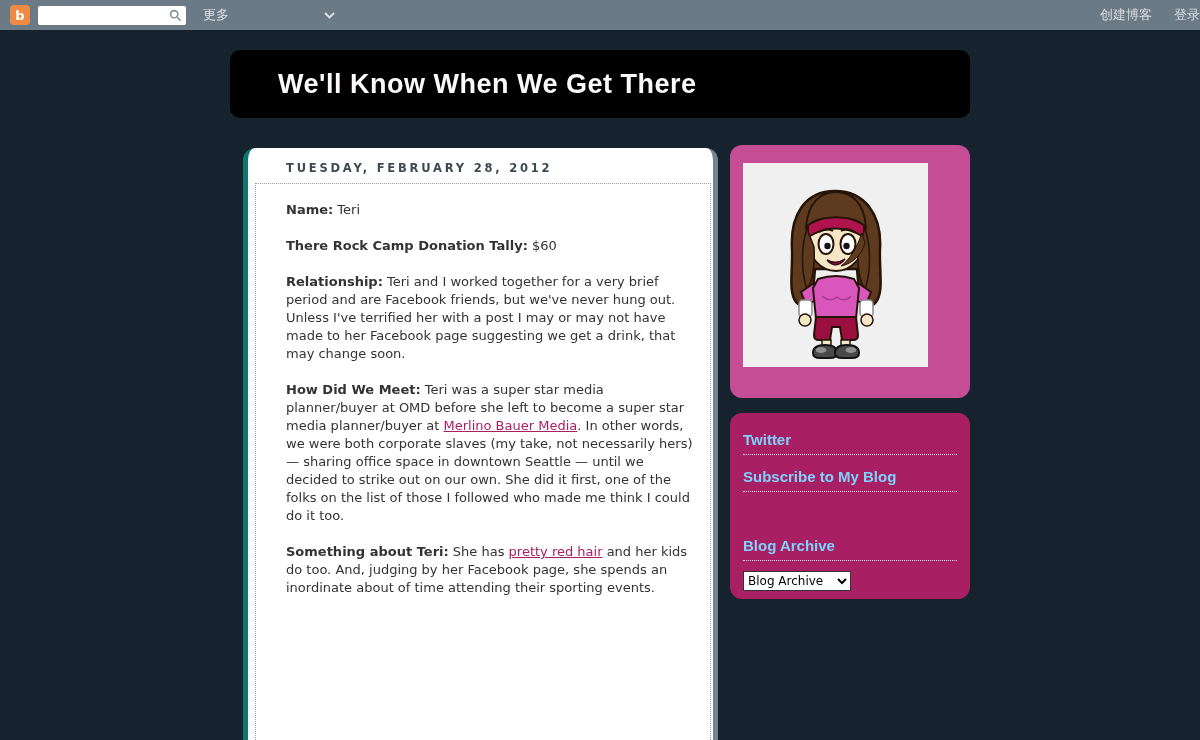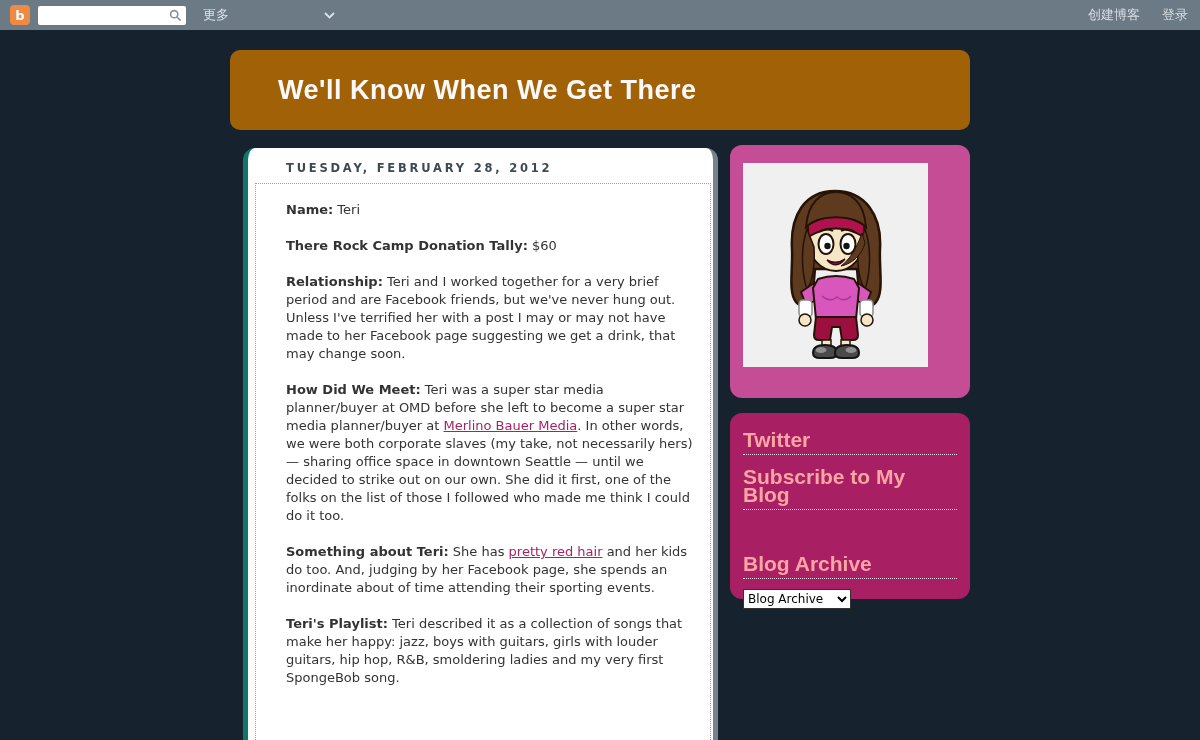--- a/index.html
+++ b/index.html
@@ -28,29 +28,29 @@
   .search-box input {
     border: none; outline: none; background: transparent;
     width: 100%; height: 100%; padding: 0 22px 0 6px; font-size: 12px; color: #333;
   }
   .search-glyph { position: absolute; right: 4px; top: 3px; }
   .more-wrap {
     margin-left: 17px; width: 132px; display: flex; align-items: center;
     justify-content: space-between; color: #DFE3E7; font-size: 13px; cursor: pointer;
   }
   .nav-right {
-    margin-left: auto; margin-right: 12px; display: flex; gap: 22px;
+    margin-left: auto; display: flex; gap: 22px;
     color: #D9DEE3; font-size: 13px;
   }
   .nav-right span { cursor: pointer; }
 
   
   .header-box {
-    position: absolute; left: 230px; top: 50px; width: 740px; height: 80px;
-    background: #a16207; border-radius: 10px; display: flex; align-items: center;
+    position: absolute; left: 230px; top: 50px; width: 740px; height: 68px;
+    background: #000000; border-radius: 10px; display: flex; align-items: center;
   }
   .blog-title {
     margin-left: 48px; color: #FDF8FA; font-size: 27px; font-weight: bold;
     letter-spacing: 0.5px; font-family: "Liberation Sans", "DejaVu Sans", sans-serif;
   }
 
   
   .main-col {
     position: absolute; left: 243px; top: 148px; width: 475px; height: 604px;
     background: #fff; border-left: 5px solid #0f766e; border-right: 5px solid #76838E;
@@ -84,21 +84,21 @@
   }
   .profile-image {
     position: absolute; left: 13px; top: 18px; width: 185px; height: 204px;
     background: #F0F0F0; cursor: pointer;
   }
   .side-box-widgets {
     position: absolute; left: 730px; top: 413px; width: 240px; height: 186px;
     background: #A81F63; border-radius: 12px; padding: 0 13px;
   }
   .widget-title {
-    color: #fca5a5; font-size: 21px; font-weight: bold; line-height: 18px;
+    color: #7dd3fc; font-size: 15px; font-weight: bold; line-height: 18px;
     padding-bottom: 5px; border-bottom: 1px dotted rgba(255,255,255,0.85);
     font-family: "Liberation Sans", "DejaVu Sans", sans-serif;
   }
   .wt-twitter { margin-top: 18px; }
   .wt-subscribe { margin-top: 13px; }
   .wt-archive { margin-top: 45px; }
   .archive-select {
     margin-top: 10px; width: 108px; height: 20px; font-size: 12px;
     border: 1px solid #333; background: #fff; color: #000;
     font-family: "DejaVu Sans", sans-serif;
@@ -134,21 +134,20 @@
 
 <div class="main-col">
   <div class="date-heading">TUESDAY, FEBRUARY 28, 2012</div>
   <div class="post-box">
     <div class="post-body">
         <p><b>Name:</b><span> Teri</span></p>
         <p><b>There Rock Camp Donation Tally:</b><span> $60</span></p>
         <p><b>Relationship:</b><span> Teri and I worked together for a very brief period and are Facebook friends, but we've never hung out. Unless I've terrified her with a post I may or may not have made to her Facebook page suggesting we get a drink, that may change soon.</span></p>
         <p><b>How Did We Meet:</b><span> Teri was a super star media planner/buyer at OMD before she left to become a super star media planner/buyer at </span><a>Merlino Bauer Media</a><span>. In other words, we were both corporate slaves (my take, not necessarily hers) — sharing office space in downtown Seattle — until we decided to strike out on our own. She did it first, one of the folks on the list of those I followed who made me think I could do it too.</span></p>
         <p><b>Something about Teri:</b><span> She has </span><a>pretty red hair</a><span> and her kids do too. And, judging by her Facebook page, she spends an inordinate about of time attending their sporting events.</span></p>
-        <p><b>Teri's Playlist:</b><span> Teri described it as a collection of songs that make her happy: jazz, boys with guitars, girls with louder guitars, hip hop, R&amp;B, smoldering ladies and my very first SpongeBob song.</span></p>
       </div>
   </div>
 </div>
 
 <div class="side-box-profile">
   <div class="profile-image">
     <svg width="185" height="204" viewBox="0 0 185 204">
 
       <path d="M92 28 C 62 28, 47 52, 49 86 C 50 108, 45 128, 53 139 C 60 147, 68 139, 70 128 L 72 106 L 114 106 L 116 128 C 118 140, 127 147, 133 139 C 141 128, 136 108, 137 86 C 139 52, 122 28, 92 28 Z" fill="#5E3A1E" stroke="#241307" stroke-width="2.5"></path>
 

